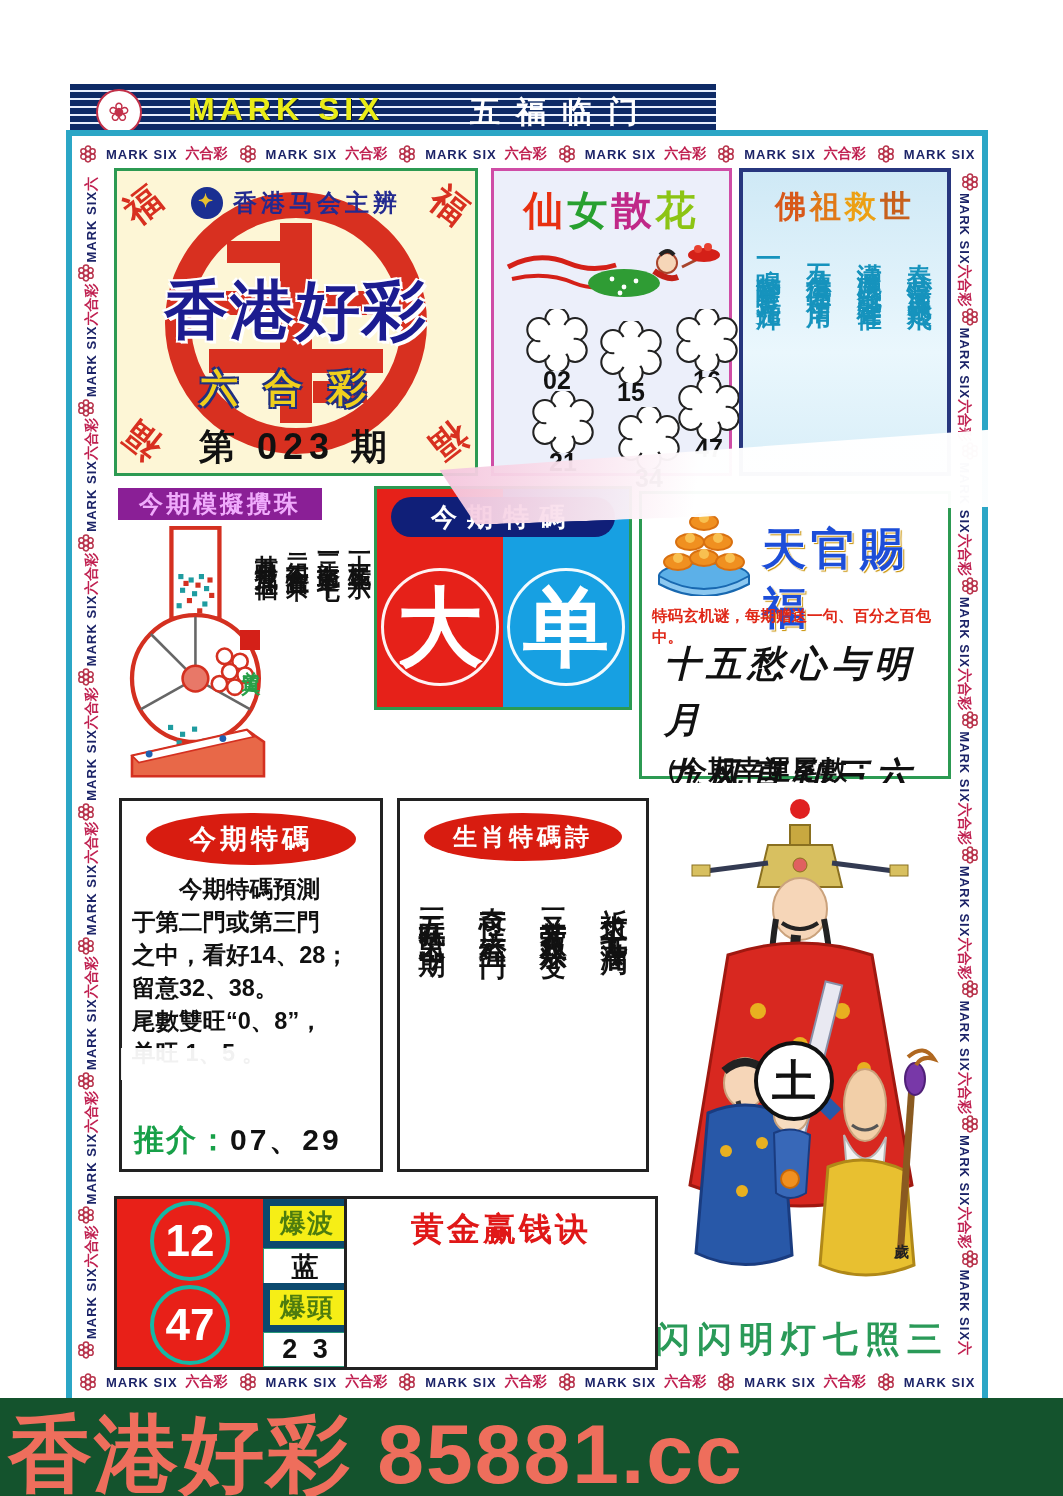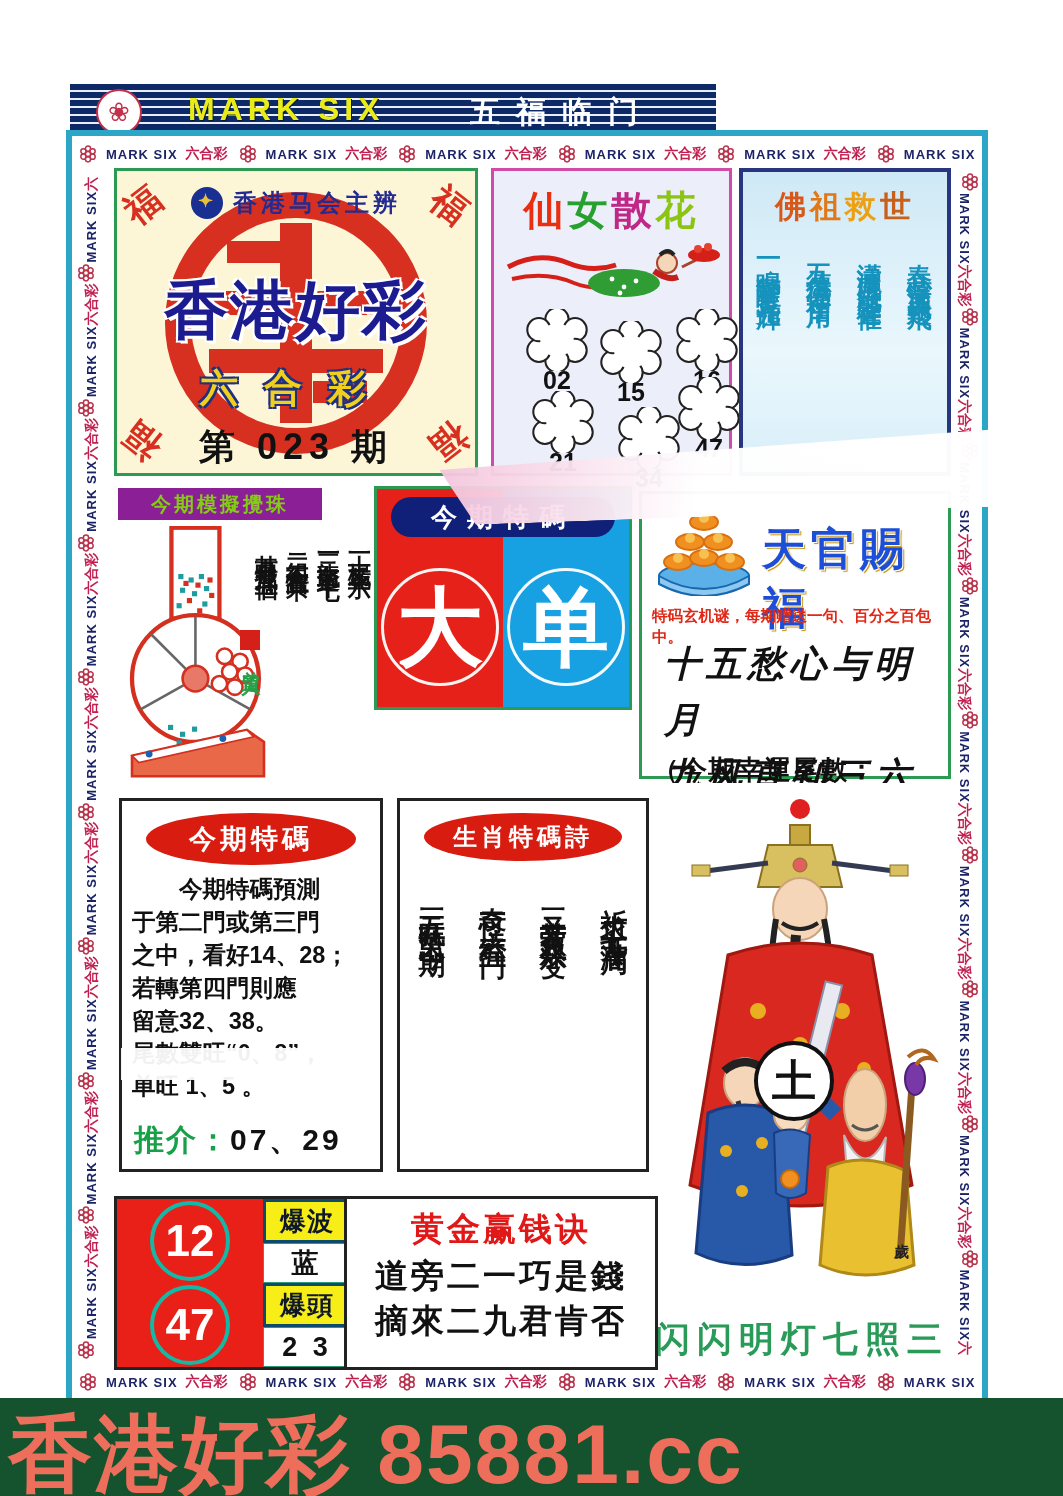--- a/index.html
+++ b/index.html
@@ -76,21 +76,21 @@
   .buddha-title{position:absolute;left:0;right:0;top:14px;text-align:center;font-size:31px;font-weight:bold;
     letter-spacing:4px;font-family:"Liberation Serif",serif;}
   .buddha-cols{position:absolute;left:10px;right:10px;top:72px;bottom:16px;display:flex;
     flex-direction:row-reverse;justify-content:space-between;}
   .buddha-cols .vcol{writing-mode:vertical-rl;text-orientation:upright;font-size:25px;font-weight:bold;
     color:#1693bd;letter-spacing:7px;}
 
   
   .box-machine{left:114px;top:484px;width:262px;height:298px;background:transparent;}
   .machine-head{position:absolute;left:4px;top:4px;width:204px;height:32px;background:#8a1f96;
-    color:#84cc16;font-size:20px;font-weight:bold;letter-spacing:3px;display:flex;align-items:center;justify-content:center;}
+    color:#f0abfc;font-size:24px;font-weight:bold;letter-spacing:3px;display:flex;align-items:center;justify-content:center;}
   .machine-art{position:absolute;left:6px;top:42px;}
   .machine-cols{position:absolute;left:152px;right:0;top:52px;height:216px;display:flex;
     flex-direction:row-reverse;justify-content:space-between;}
   .machine-cols .vcol{writing-mode:vertical-rl;text-orientation:upright;font-size:23px;font-weight:bold;
     color:#111;letter-spacing:4px;}
   .machine-sign{position:absolute;left:124px;top:146px;width:24px;text-align:center;}
   .sign-sq{width:20px;height:20px;background:#d42018;margin:0 auto 6px;}
   .sign-txt{writing-mode:vertical-rl;text-orientation:upright;font-size:19px;font-weight:bold;color:#28a048;letter-spacing:3px;}
 
   
@@ -140,22 +140,22 @@
     font-size:44px;font-weight:bold;color:#111;z-index:3;}
   .god-caption{position:absolute;left:644px;top:1316px;width:316px;text-align:center;font-size:35px;
     font-weight:bold;color:#2a9a58;letter-spacing:7px;z-index:2;}
 
   
   .box-bursts{left:114px;top:1196px;width:240px;height:174px;border:3px solid #222;display:flex;flex-wrap:wrap;}
   .burst-num{width:146px;height:50%;box-sizing:border-box;background:#e82018;display:flex;align-items:center;justify-content:center;}
   .burst-circ{width:72px;height:72px;border:4px solid #14b8a6;border-radius:50%;color:#fff;font-size:44px;
     font-weight:bold;display:flex;align-items:center;justify-content:center;}
   .burst-side{width:88px;height:50%;box-sizing:border-box;display:flex;flex-direction:column;}
-  .burst-tag{flex:1;background:#f6ee16;color:#0f172a;font-size:26px;font-weight:bold;display:flex;
-    align-items:center;justify-content:center;border:3px solid #0c4a6e;letter-spacing:1px;}
+  .burst-tag{flex:1;background:#f6ee16;color:#4d7c0f;font-size:26px;font-weight:bold;display:flex;
+    align-items:center;justify-content:center;border:7px solid #0c4a6e;letter-spacing:1px;}
   .burst-val{flex:1;background:#fff;color:#111;font-size:27px;font-weight:bold;display:flex;
     align-items:center;justify-content:center;border:1px solid #2a9a7a;letter-spacing:4px;}
 
   
   .box-goldkey{left:344px;top:1196px;width:314px;height:174px;border:3px solid #222;}
   .gk-title{margin:8px 0 2px;text-align:center;font-size:33px;font-weight:bold;color:#e01818;letter-spacing:3px;}
   .gk-lines{padding:0 6px;font-size:33px;font-weight:bold;color:#111;letter-spacing:3px;line-height:1.35;
     text-align:center;}
 
   
@@ -761,21 +761,20 @@
       </div>
     <div class="tg-lucky">（今期幸運尾數：④⑦）</div>
   </div>
 
   <div class="bx box-predict">
     <div class="ellipse-title">今期特碼</div>
     <div class="predict-body">
         <div>　　今期特碼預測</div>
         <div>于第二門或第三門</div>
         <div>之中，看好14、28；</div>
-        <div>若轉第四門則應</div>
         <div>留意32、38。</div>
         <div>尾數雙旺“0、8”，</div>
         <div>单旺 1、5 。</div>
       </div>
     <div class="predict-tui">
       <span class="tui-label">推介：</span><span class="tui-nums">07、29</span>
     </div>
   </div>
 
   <div class="bx box-zodiac">
@@ -854,24 +853,20 @@
       <span class="burst-circ">47</span>
     </div>
     <div class="burst-side">
       <div class="burst-tag">爆頭</div>
       <div class="burst-val">2 3</div>
     </div>
   </div>
 
   <div class="bx box-goldkey">
     <div class="gk-title">黄金赢钱诀</div>
-    <div class="gk-lines">
-        <div>道旁二一巧是錢</div>
-        <div>摘來二九君肯否</div>
-      </div>
   </div>
 
   <div class="wedge1"></div>
   <div class="wedge2"></div>
 
   <div class="footer-band">
     <div class="footer-text">香港好彩  85881.cc</div>
   </div>
 
 </div>

